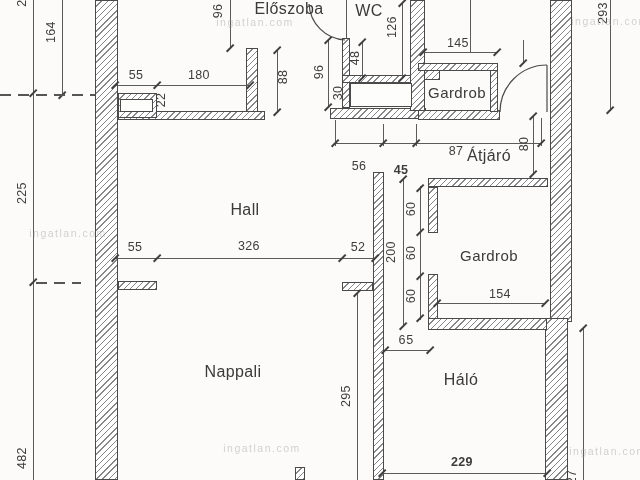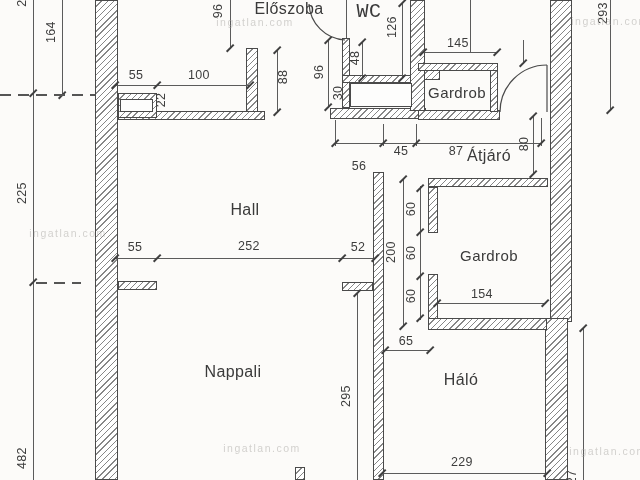--- a/index.html
+++ b/index.html
@@ -145,59 +145,59 @@
       <div class="dash" style="top: 94px; left: 0px; width: 95px;"></div>
       <div class="dash" style="top: 282px; left: 36px; width: 45px;"></div>
     </div>
   <svg id="doors" width="640" height="480" viewBox="0 0 640 480">
       <path d="M309,4 A38,38 0 0 0 345,40" fill="none" stroke="#4a4a4a" stroke-width="1.2"></path>
       <path d="M500,112 A47,47 0 0 1 547,65" fill="none" stroke="#4a4a4a" stroke-width="1.2"></path>
       <path d="M547,65 L547,112" fill="none" stroke="#4a4a4a" stroke-width="1.2"></path>
     </svg>
   <div id="rooms">
       <div class="room" style="left: 289px; top: 9px; font-size: 16px;">Előszoba</div>
-      <div class="room" style="left: 369px; top: 11px; font-size: 20px; font-family: Liberation Mono, monospace;">WC</div>
+      <div class="room" style="left: 369px; top: 11px; font-size: 16px;">WC</div>
       <div class="room" style="left: 457px; top: 92px; font-size: 15px;">Gardrob</div>
       <div class="room" style="left: 489px; top: 156px; font-size: 16px;">Átjáró</div>
       <div class="room" style="left: 245px; top: 210px; font-size: 16px;">Hall</div>
       <div class="room" style="left: 489px; top: 255px; font-size: 15px;">Gardrob</div>
       <div class="room" style="left: 233px; top: 372px; font-size: 16px;">Nappali</div>
       <div class="room" style="left: 461px; top: 380px; font-size: 16px;">Háló</div>
     </div>
   <div id="dims">
       <div class="dim rot" style="left: 22px; top: 3px;">2</div>
       <div class="dim rot" style="left: 51px; top: 32px;">164</div>
       <div class="dim rot" style="left: 22px; top: 193px;">225</div>
       <div class="dim rot" style="left: 22px; top: 458px;">482</div>
       <div class="dim rot" style="left: 218px; top: 11px;">96</div>
       <div class="dim" style="left: 136px; top: 75px;">55</div>
-      <div class="dim" style="left: 199px; top: 75px;">100</div>
+      <div class="dim" style="left: 199px; top: 75px;">180</div>
       <div class="dim rot" style="left: 161px; top: 100px;">22</div>
       <div class="dim rot" style="left: 283px; top: 77px;">88</div>
       <div class="dim rot" style="left: 319px; top: 72px;">96</div>
       <div class="dim rot" style="left: 338px; top: 93px;">30</div>
       <div class="dim rot" style="left: 355px; top: 58px;">48</div>
       <div class="dim rot" style="left: 392px; top: 27px;">126</div>
       <div class="dim" style="left: 458px; top: 43px;">145</div>
       <div class="dim rot" style="left: 603px; top: 13px;">293</div>
       <div class="dim" style="left: 359px; top: 166px;">56</div>
-      <div class="dim" style="left: 401px; top: 151px;">45</div>
+      <div class="dim" style="left: 401px; top: 170px; font-weight: bold;">45</div>
       <div class="dim" style="left: 456px; top: 151px;">87</div>
       <div class="dim rot" style="left: 524px; top: 144px;">80</div>
       <div class="dim" style="left: 135px; top: 247px;">55</div>
-      <div class="dim" style="left: 249px; top: 246px;">252</div>
+      <div class="dim" style="left: 249px; top: 246px;">326</div>
       <div class="dim" style="left: 358px; top: 247px;">52</div>
       <div class="dim rot" style="left: 391px; top: 252px;">200</div>
       <div class="dim rot" style="left: 411px; top: 209px;">60</div>
       <div class="dim rot" style="left: 411px; top: 253px;">60</div>
       <div class="dim rot" style="left: 411px; top: 296px;">60</div>
-      <div class="dim" style="left: 482px; top: 294px;">154</div>
-      <div class="dim" style="left: 406px; top: 341px;">65</div>
+      <div class="dim" style="left: 500px; top: 294px;">154</div>
+      <div class="dim" style="left: 406px; top: 341px; font-family: Liberation Mono, monospace;">65</div>
       <div class="dim rot" style="left: 346px; top: 396px;">295</div>
-      <div class="dim" style="left: 462px; top: 462px;">229</div>
+      <div class="dim" style="left: 462px; top: 462px; font-weight: bold;">229</div>
       <div class="dim rot" style="left: 572px; top: 477px;">27</div>
     </div>
   <div id="watermarks">
       <div class="wm" style="left: 255px; top: 22px;">ingatlan.com</div>
       <div class="wm" style="left: 610px; top: 21px;">ingatlan.com</div>
       <div class="wm" style="left: 68px; top: 233px;">ingatlan.com</div>
       <div class="wm" style="left: 262px; top: 448px;">ingatlan.com</div>
       <div class="wm" style="left: 608px; top: 451px;">ingatlan.com</div>
     </div>
 </div>

